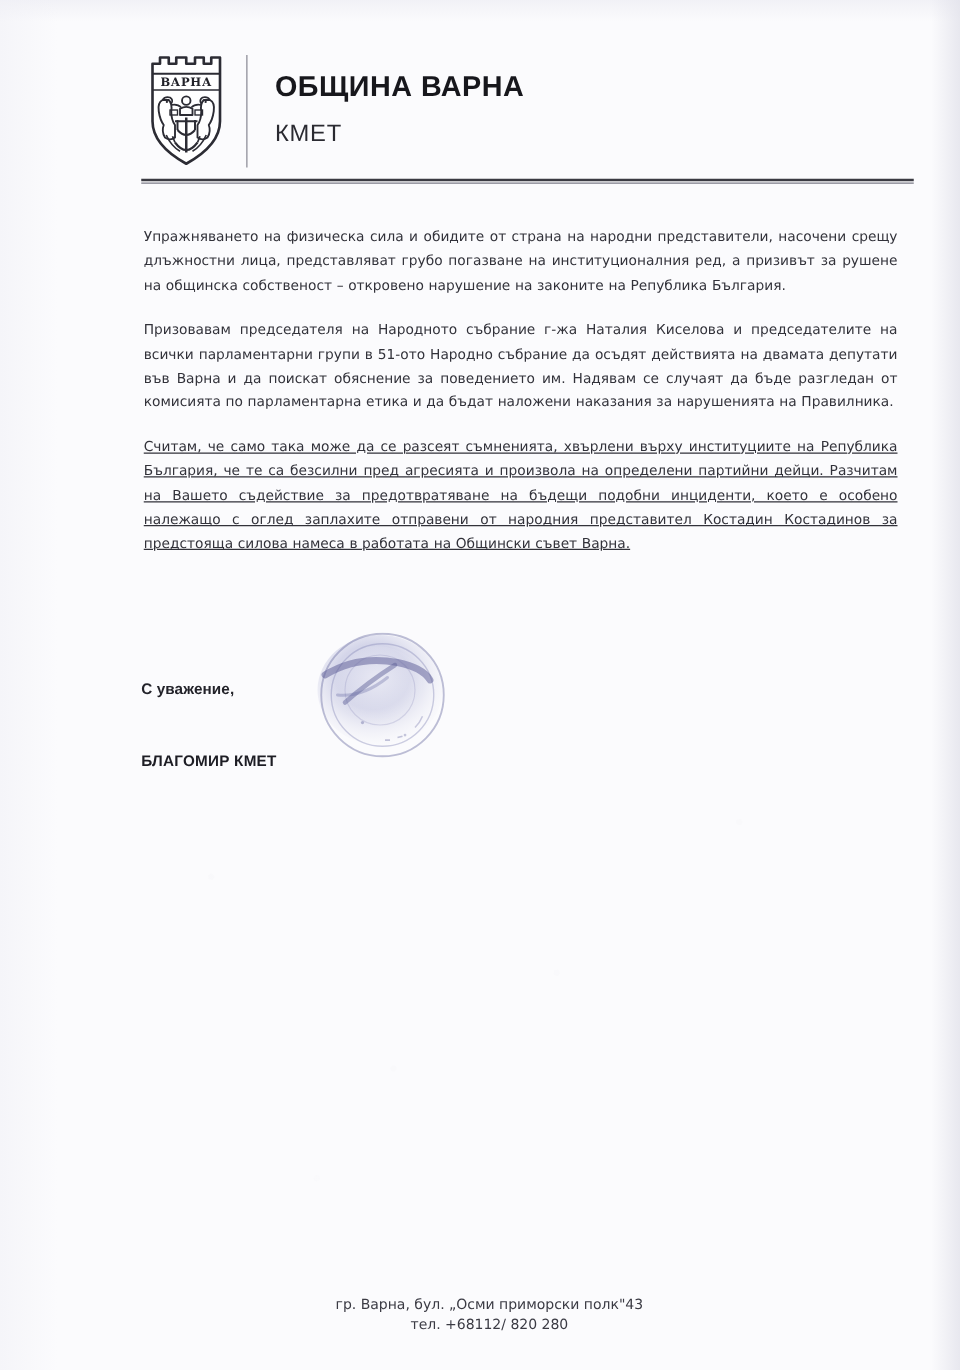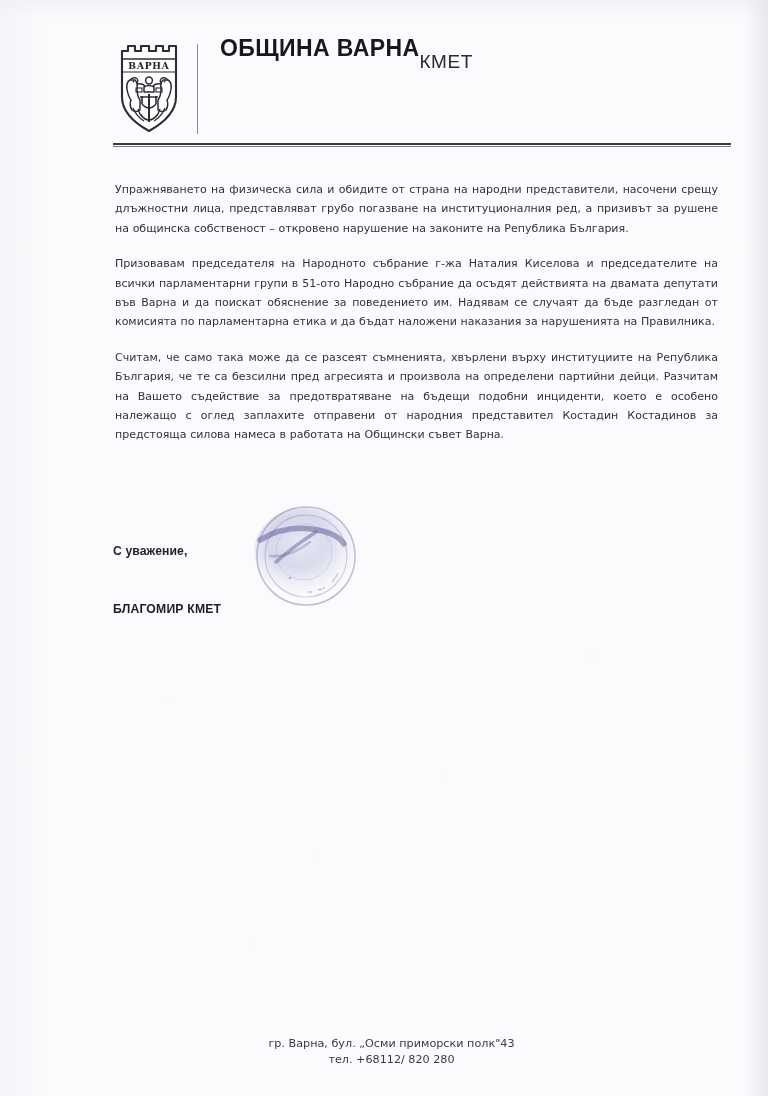--- a/index.html
+++ b/index.html
@@ -57,21 +57,21 @@
   }
   .emblem svg { display: block; }
   .header-divider {
     width: 1px;
     margin: 8px 0 6px 12px;
     background: #8c8c96;
   }
   .header-titles {
     padding-left: 22px;
     display: flex;
-    flex-direction: row;
+    flex-direction: column;
     justify-content: center;
   }
   .org-name {
     font-family: "Liberation Sans", sans-serif;
     font-size: 23px;
     font-weight: bold;
     letter-spacing: 0.4px;
     color: #17171c;
     line-height: 1.1;
   }
@@ -111,21 +111,21 @@
   }
   .para {
     font-family: "DejaVu Sans", sans-serif;
     font-size: 11px;
     line-height: 19.4px;
     text-align: justify;
     color: #32323a;
     margin: 0 0 16px 0;
     word-spacing: 0.2px;
   }
-  .para:last-child { margin-bottom: 8px; }
+  .para:last-child { margin-bottom: 8px; text-decoration: underline; }
 
   
   .signature {
     position: absolute;
     left: 113px;
     top: 518px;
     width: 300px;
   }
   .sig-closing {
     font-family: "Liberation Sans", sans-serif;

